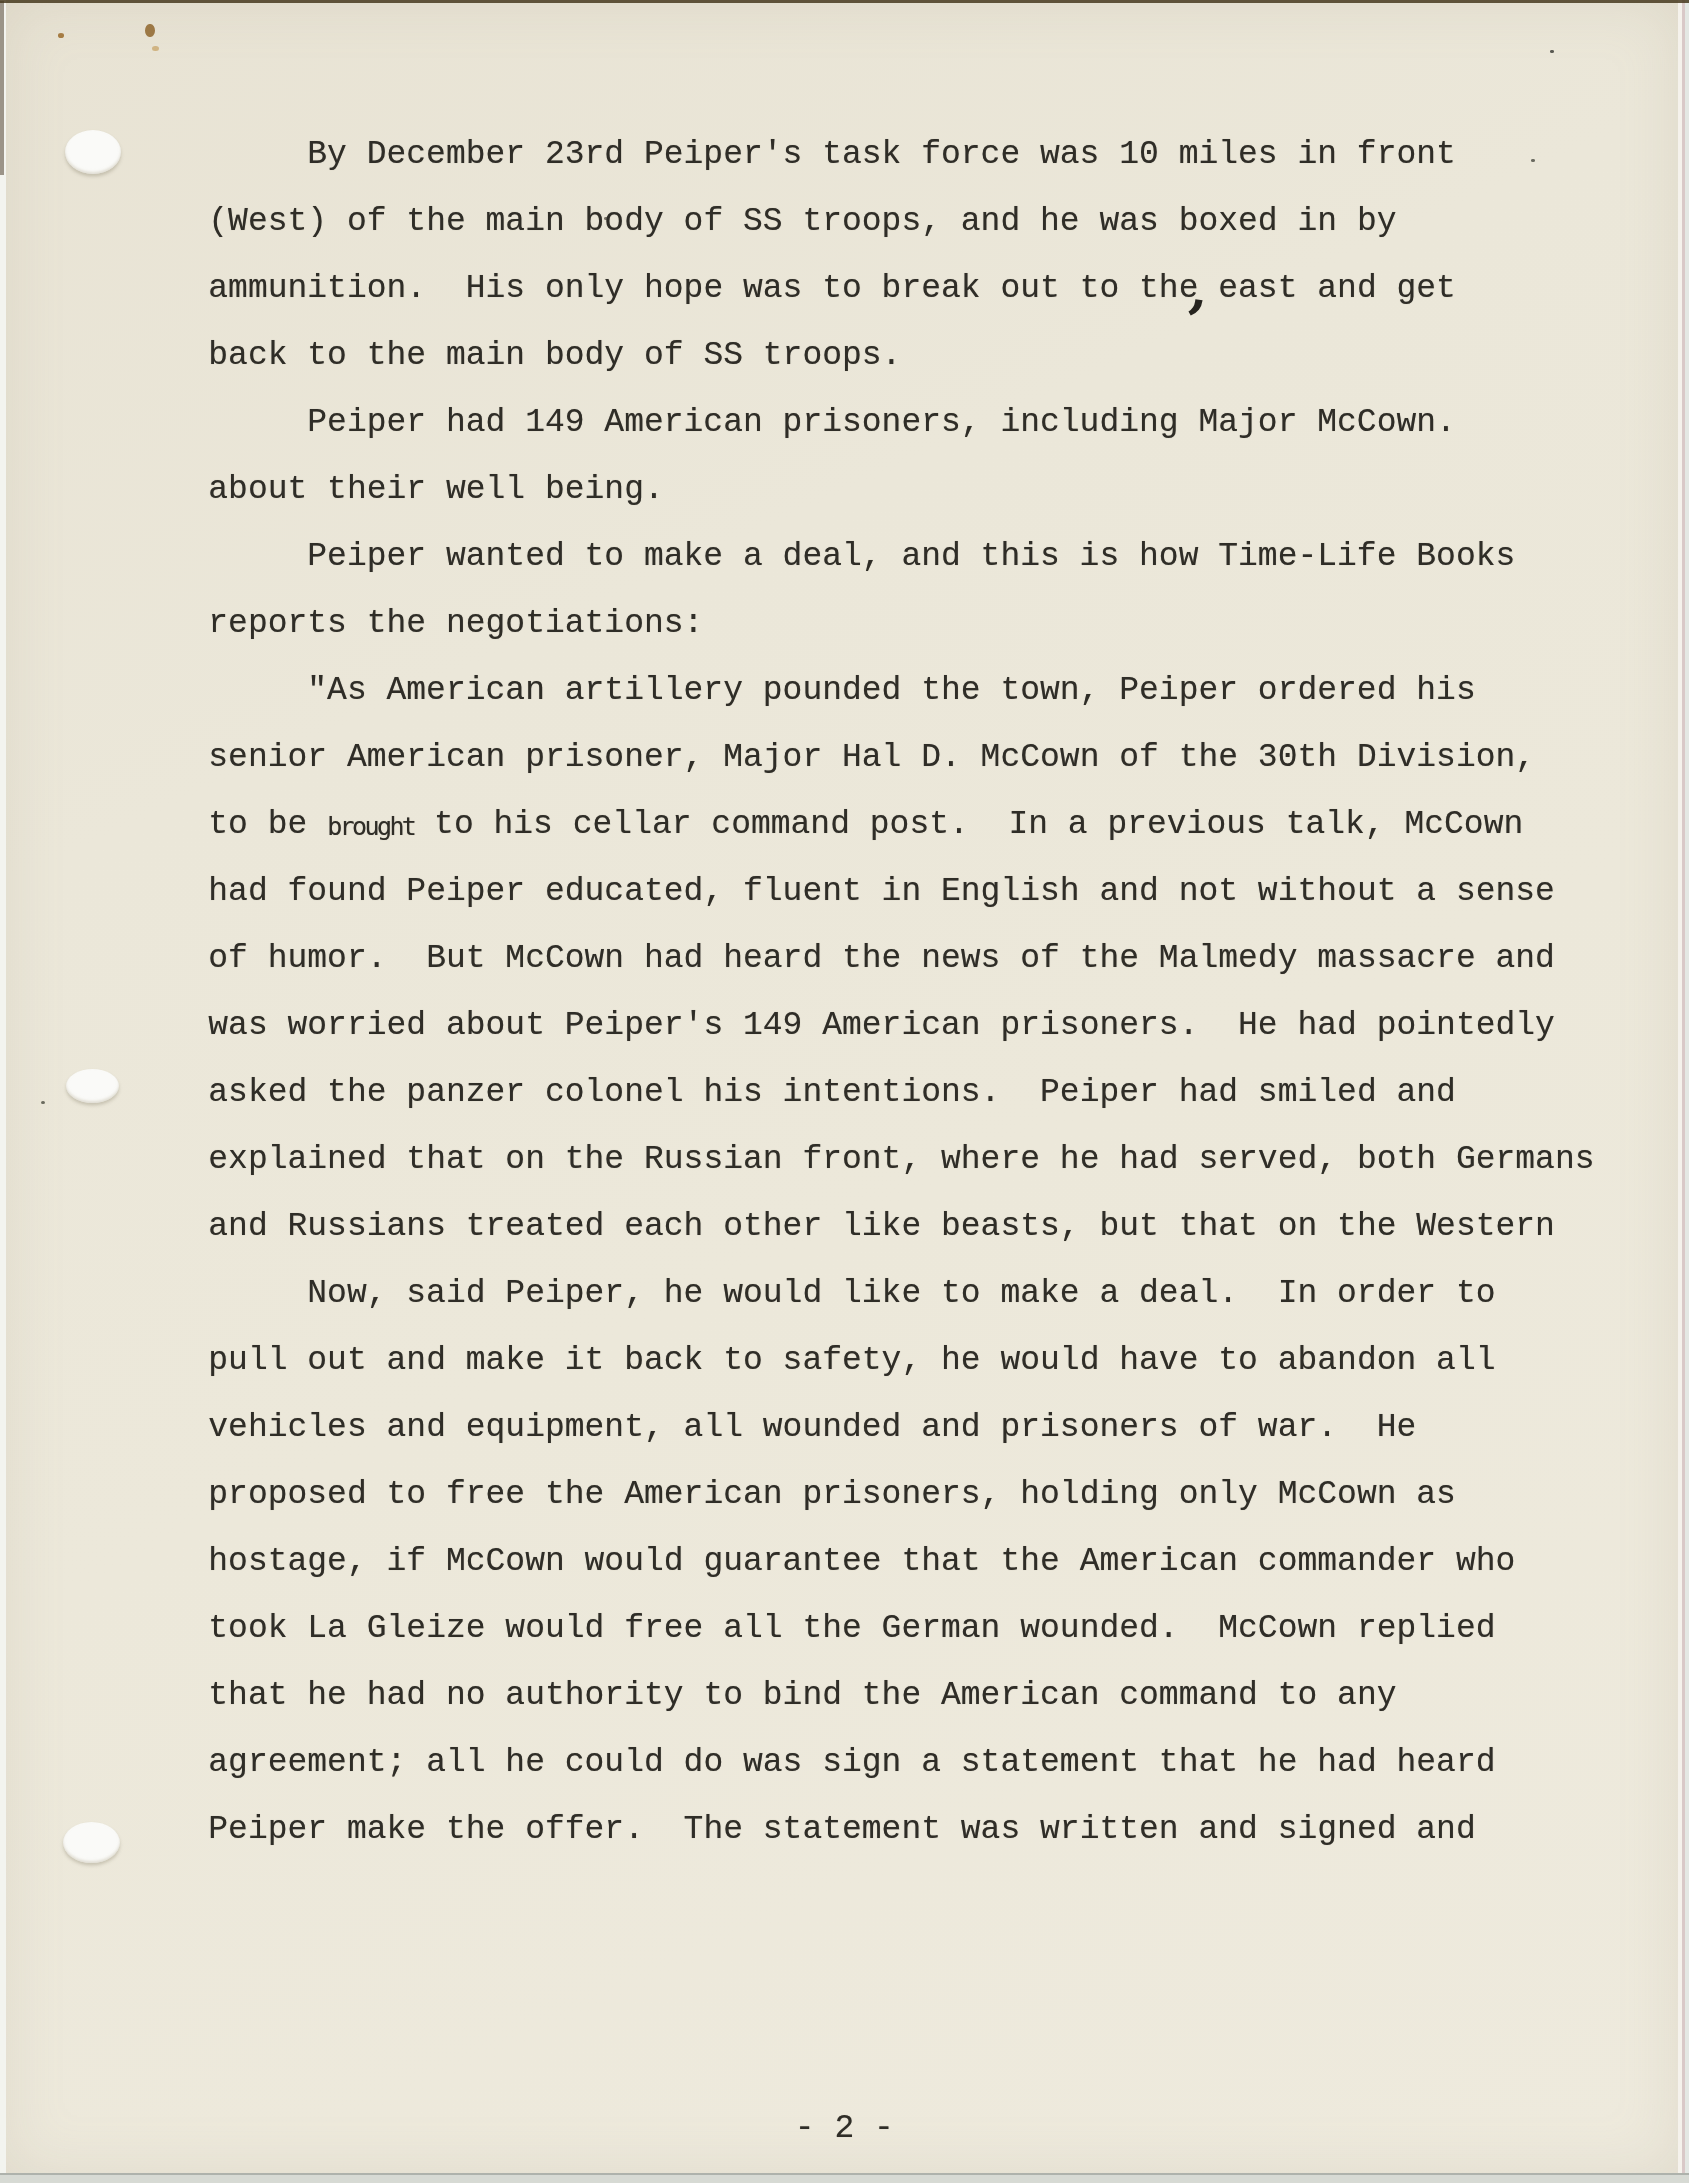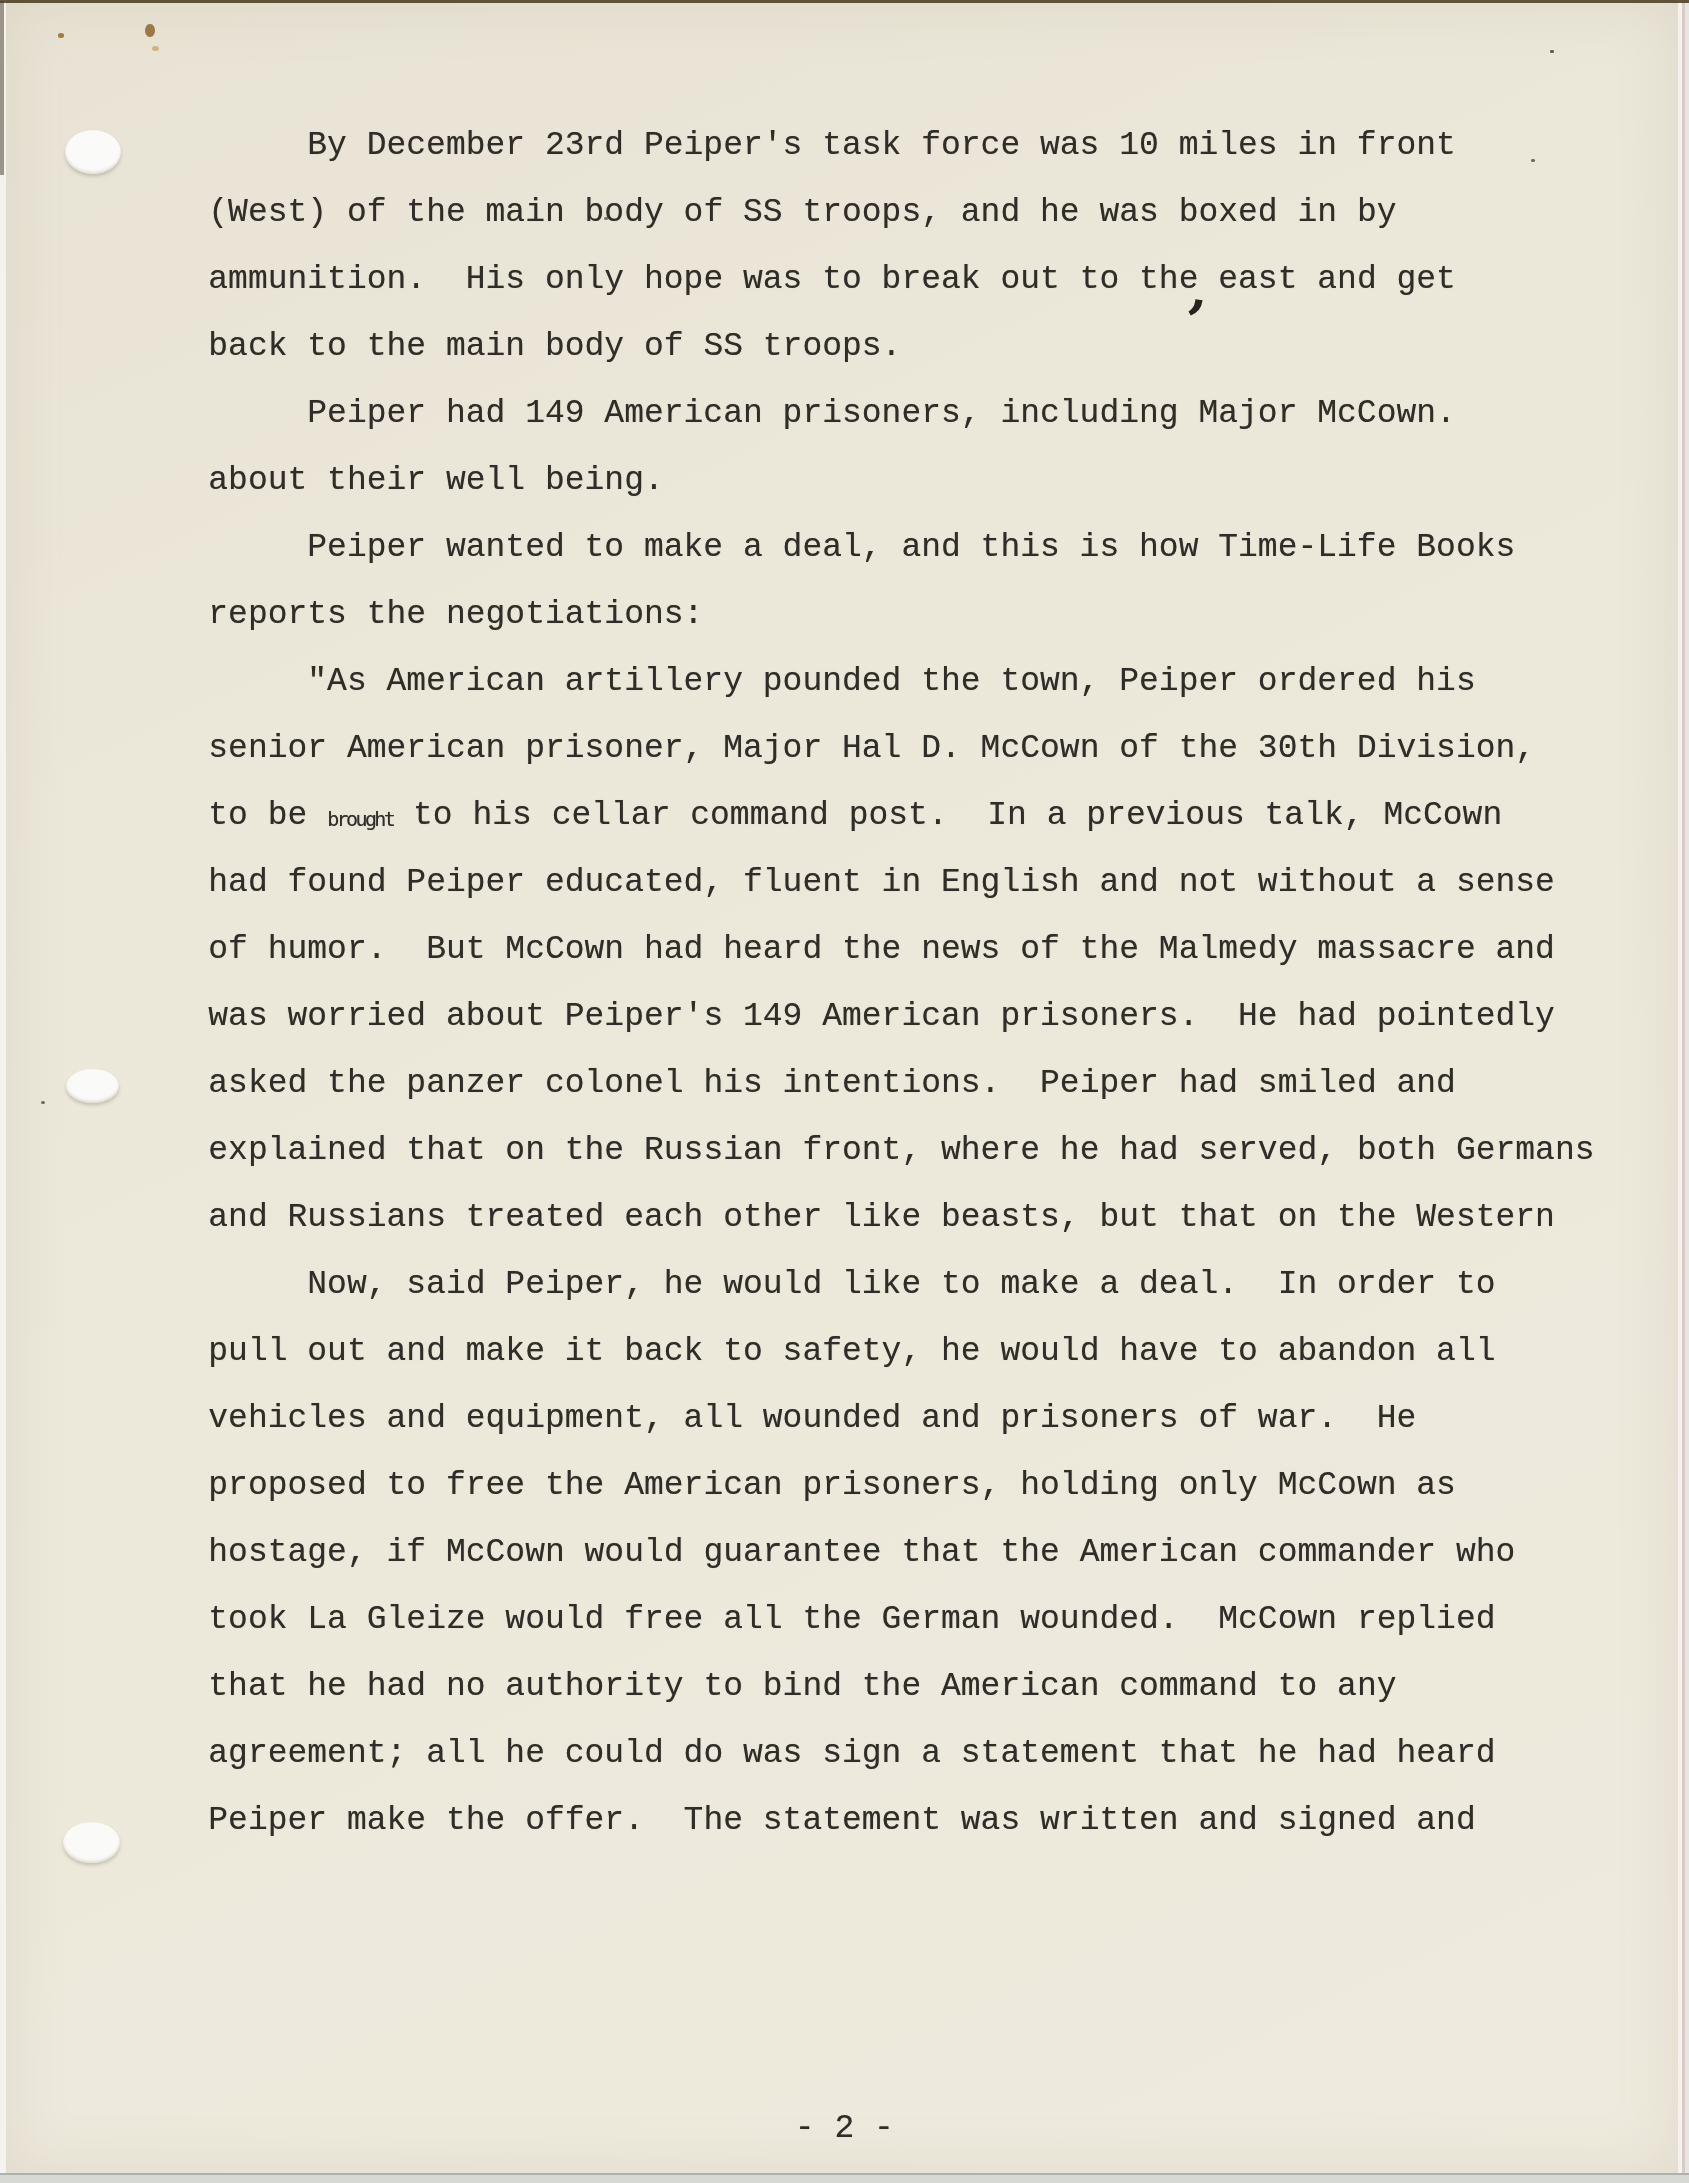--- a/index.html
+++ b/index.html
@@ -93,31 +93,31 @@
   .speck-2 { left: 140px;  top: 24px;   width: 9.3px; height: 13.2px; background: #8a5e22; opacity: .8; }
   .speck-3 { left: 147px;  top: 46px;   width: 6.6px; height: 5.3px;  background: #c8a468; opacity: .75; }
   .speck-4 { left: 1545px; top: 50px;   width: 3.3px;  height: 2.6px;  background: #5a5a52; }
   .speck-5 { left: 1526px; top: 159px;  width: 3.3px;  height: 2.6px;  background: #6a6a60; }
   .speck-6 { left: 36px;   top: 1101px; width: 4px;  height: 3.3px;  background: #6a6a5e; }
   .speck-7 { left: 599px;  top: 217px;  width: 3.3px;  height: 2.6px;  background: #7a7468; }
   
   #text-block {
     position: absolute;
     left: 203px;
-    top: 112px;
+    top: 121px;
     color: #2f2d27;
     font-size: 33px;
     line-height: 67px;
     text-shadow: 0 0 0.7px rgba(47,45,39,0.45);
   }
   .line { white-space: pre; height: 67px; }
   .line.indent { padding-left: 99px; }
   .correction {
     font-family: "DejaVu Sans Mono", monospace;
-    font-size: 20px;
+    font-size: 25px;
     letter-spacing: -2.6px;
     position: relative;
     top: 2px;
   }
   .page-number {
     position: absolute;
     left: 0;
     top: 2095px;
     width: 1678px;
     text-align: center;

